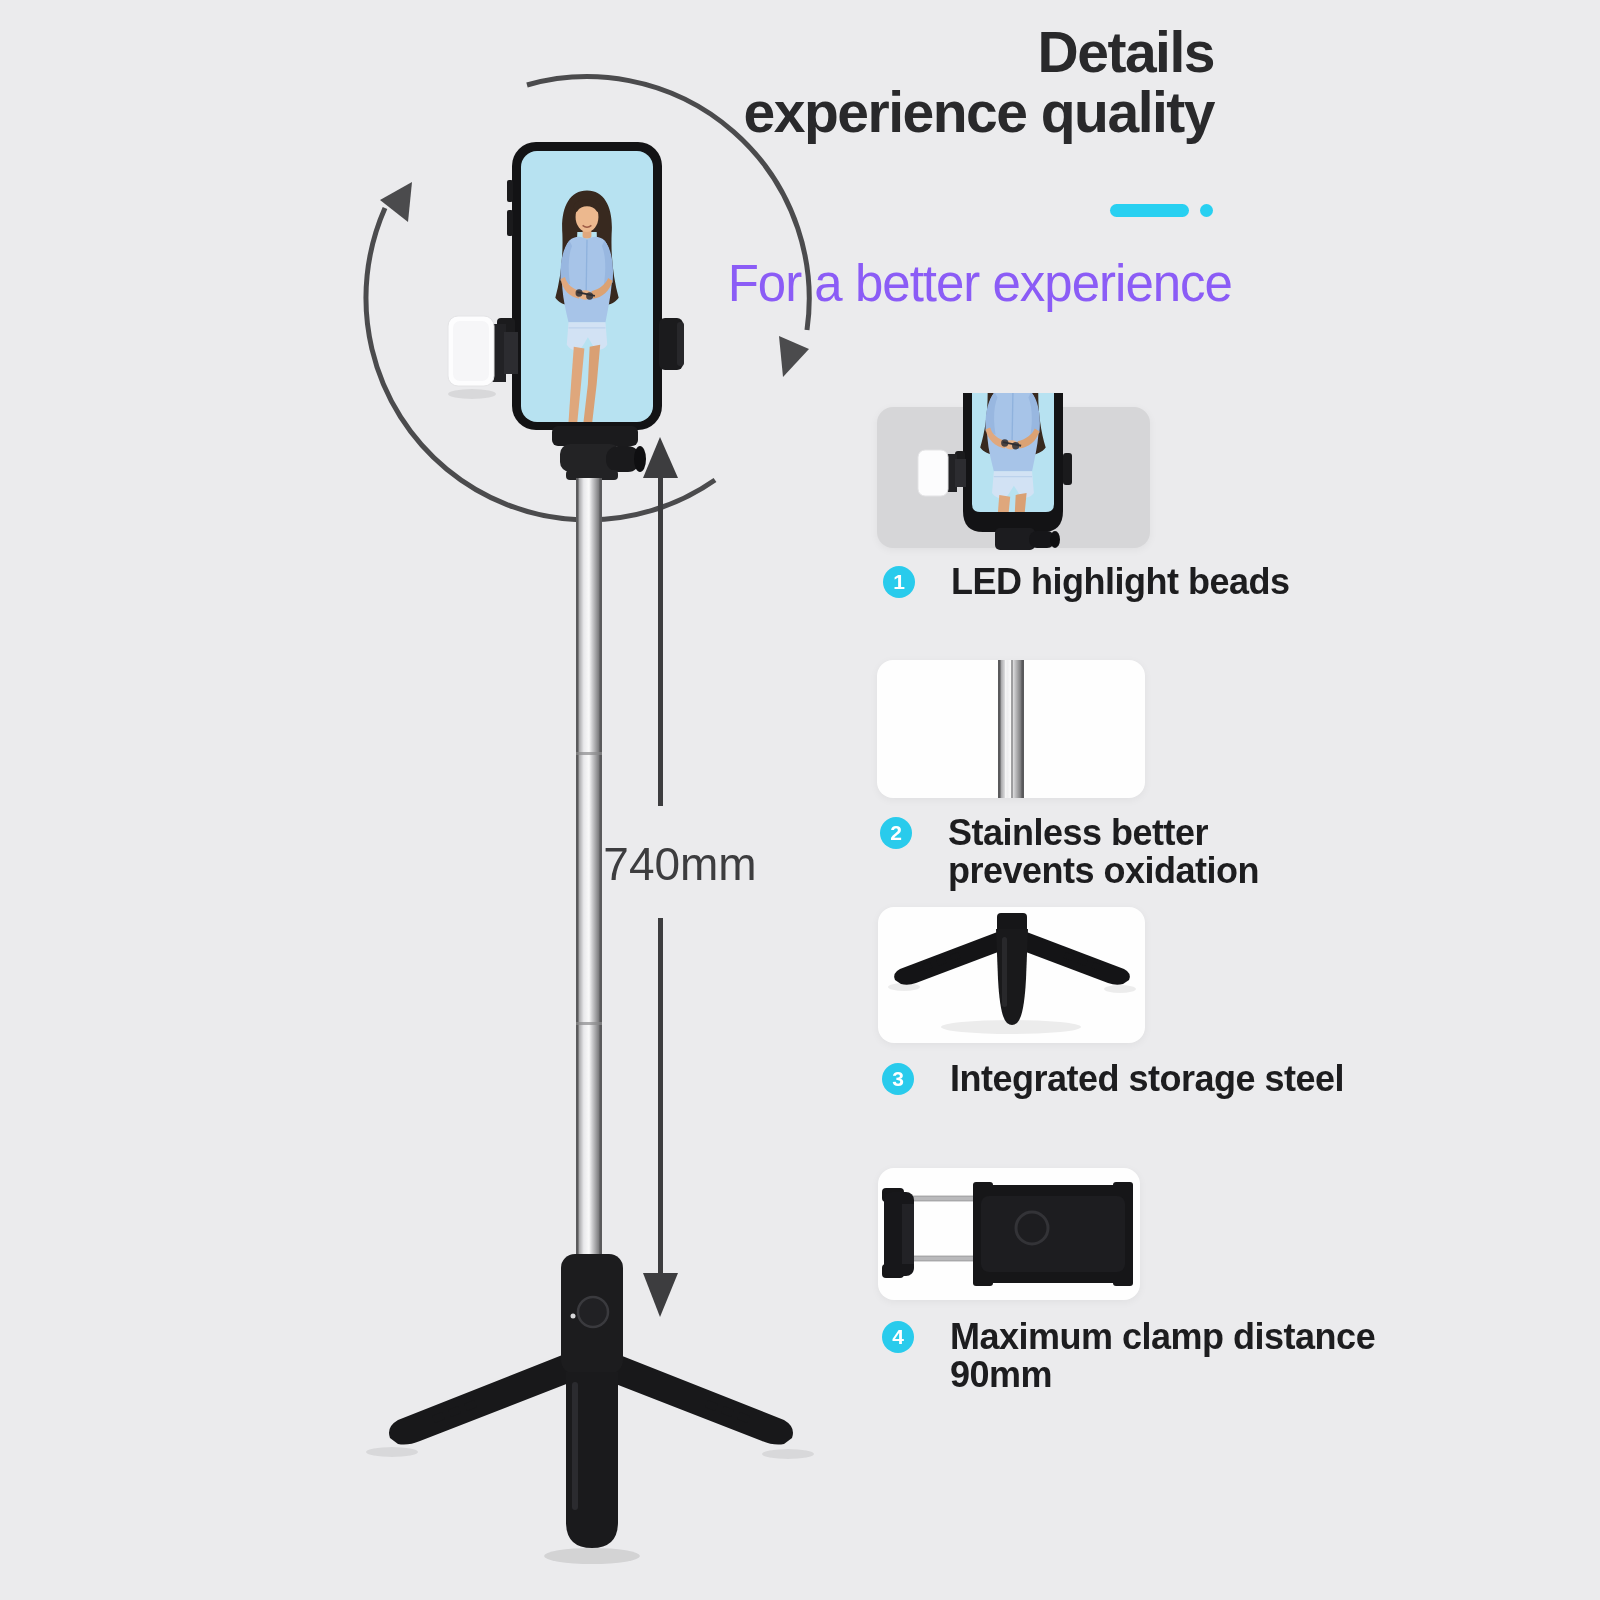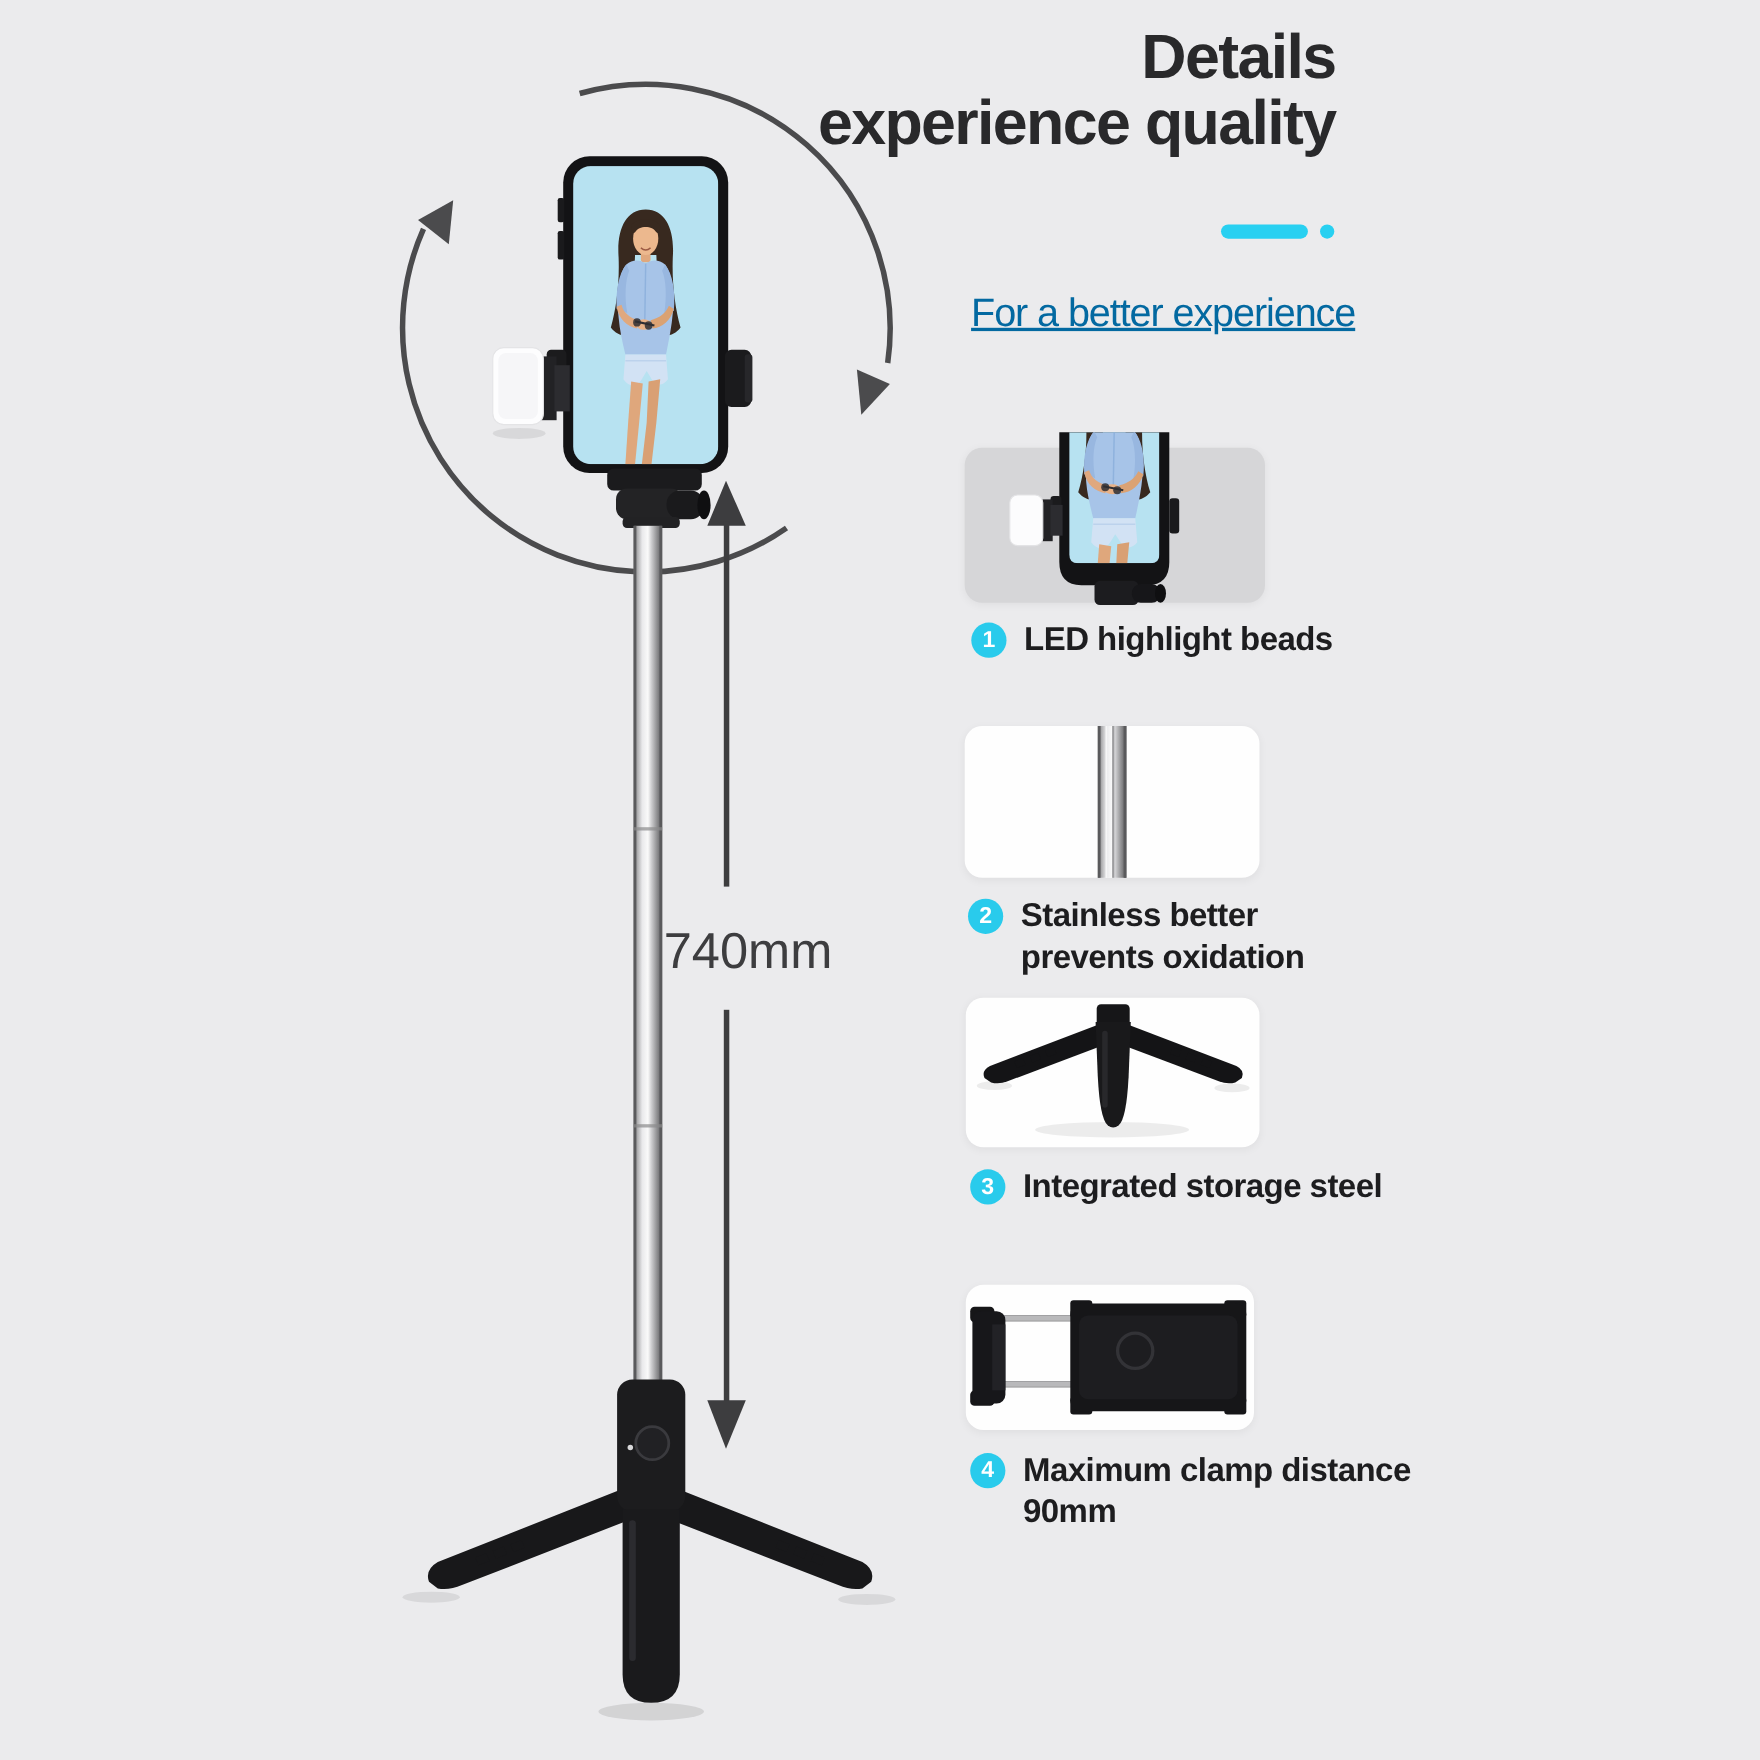--- a/index.html
+++ b/index.html
@@ -10,38 +10,38 @@
   
   .header{
     position:absolute;top:22px;right:386px;text-align:right;
     color:#29292b;font-weight:bold;font-size:57px;line-height:60px;
     letter-spacing:-1.5px;white-space:nowrap;
   }
   .accent-row{position:absolute;top:203px;left:1108px;width:120px;height:16px;}
   .accent-bar{position:absolute;left:2px;top:1px;width:79px;height:13px;border-radius:7px;background:#28d0f1;}
   .accent-dot{position:absolute;left:92px;top:1px;width:13px;height:13px;border-radius:50%;background:#28d0f1;}
   .subtitle{
-    position:absolute;top:260px;right:368px;font-size:36px;line-height:48px;
-    color:#0369a1;letter-spacing:-1px;white-space:nowrap;text-decoration:underline;
+    position:absolute;top:260px;right:368px;font-size:51px;line-height:48px;
+    color:#8b5cf6;letter-spacing:-1px;white-space:nowrap;
   }
   
   .thumb{position:absolute;border-radius:16px;box-shadow:0 2px 8px rgba(0,0,0,0.05);}
   .thumb svg{position:absolute;overflow:visible;}
   .t1{left:877px;top:407px;width:273px;height:141px;background:#d6d6d8;}
   .t2{left:877px;top:660px;width:268px;height:138px;background:#fefefe;}
   .t3{left:878px;top:907px;width:267px;height:136px;background:#fefefe;}
   .t4{left:878px;top:1168px;width:262px;height:132px;background:#fefefe;}
   
   .cap{position:absolute;display:flex;align-items:flex-start;}
   .cap .num{
     flex:0 0 auto;width:32px;height:32px;border-radius:50%;background:#29cbec;
     color:#ffffff;font-weight:bold;font-size:21px;display:flex;align-items:center;
     justify-content:center;margin-right:16px;margin-top:3px;
   }
-  .cap .lines{font-size:30px;font-weight:bold;color:#1d1d1f;line-height:38px;letter-spacing:-0.5px;}
+  .cap .lines{font-size:36px;font-weight:bold;color:#1d1d1f;line-height:38px;letter-spacing:-0.5px;margin-left:20px;}
   .cap .lines span{display:block;}
   .c1{left:883px;top:563px;}
   .c2{left:880px;top:814px;}
   .c3{left:882px;top:1060px;}
   .c4{left:882px;top:1318px;}
   .hero-svg{position:absolute;left:350px;top:60px;}
 </style>
 </head>
 <body>
 

